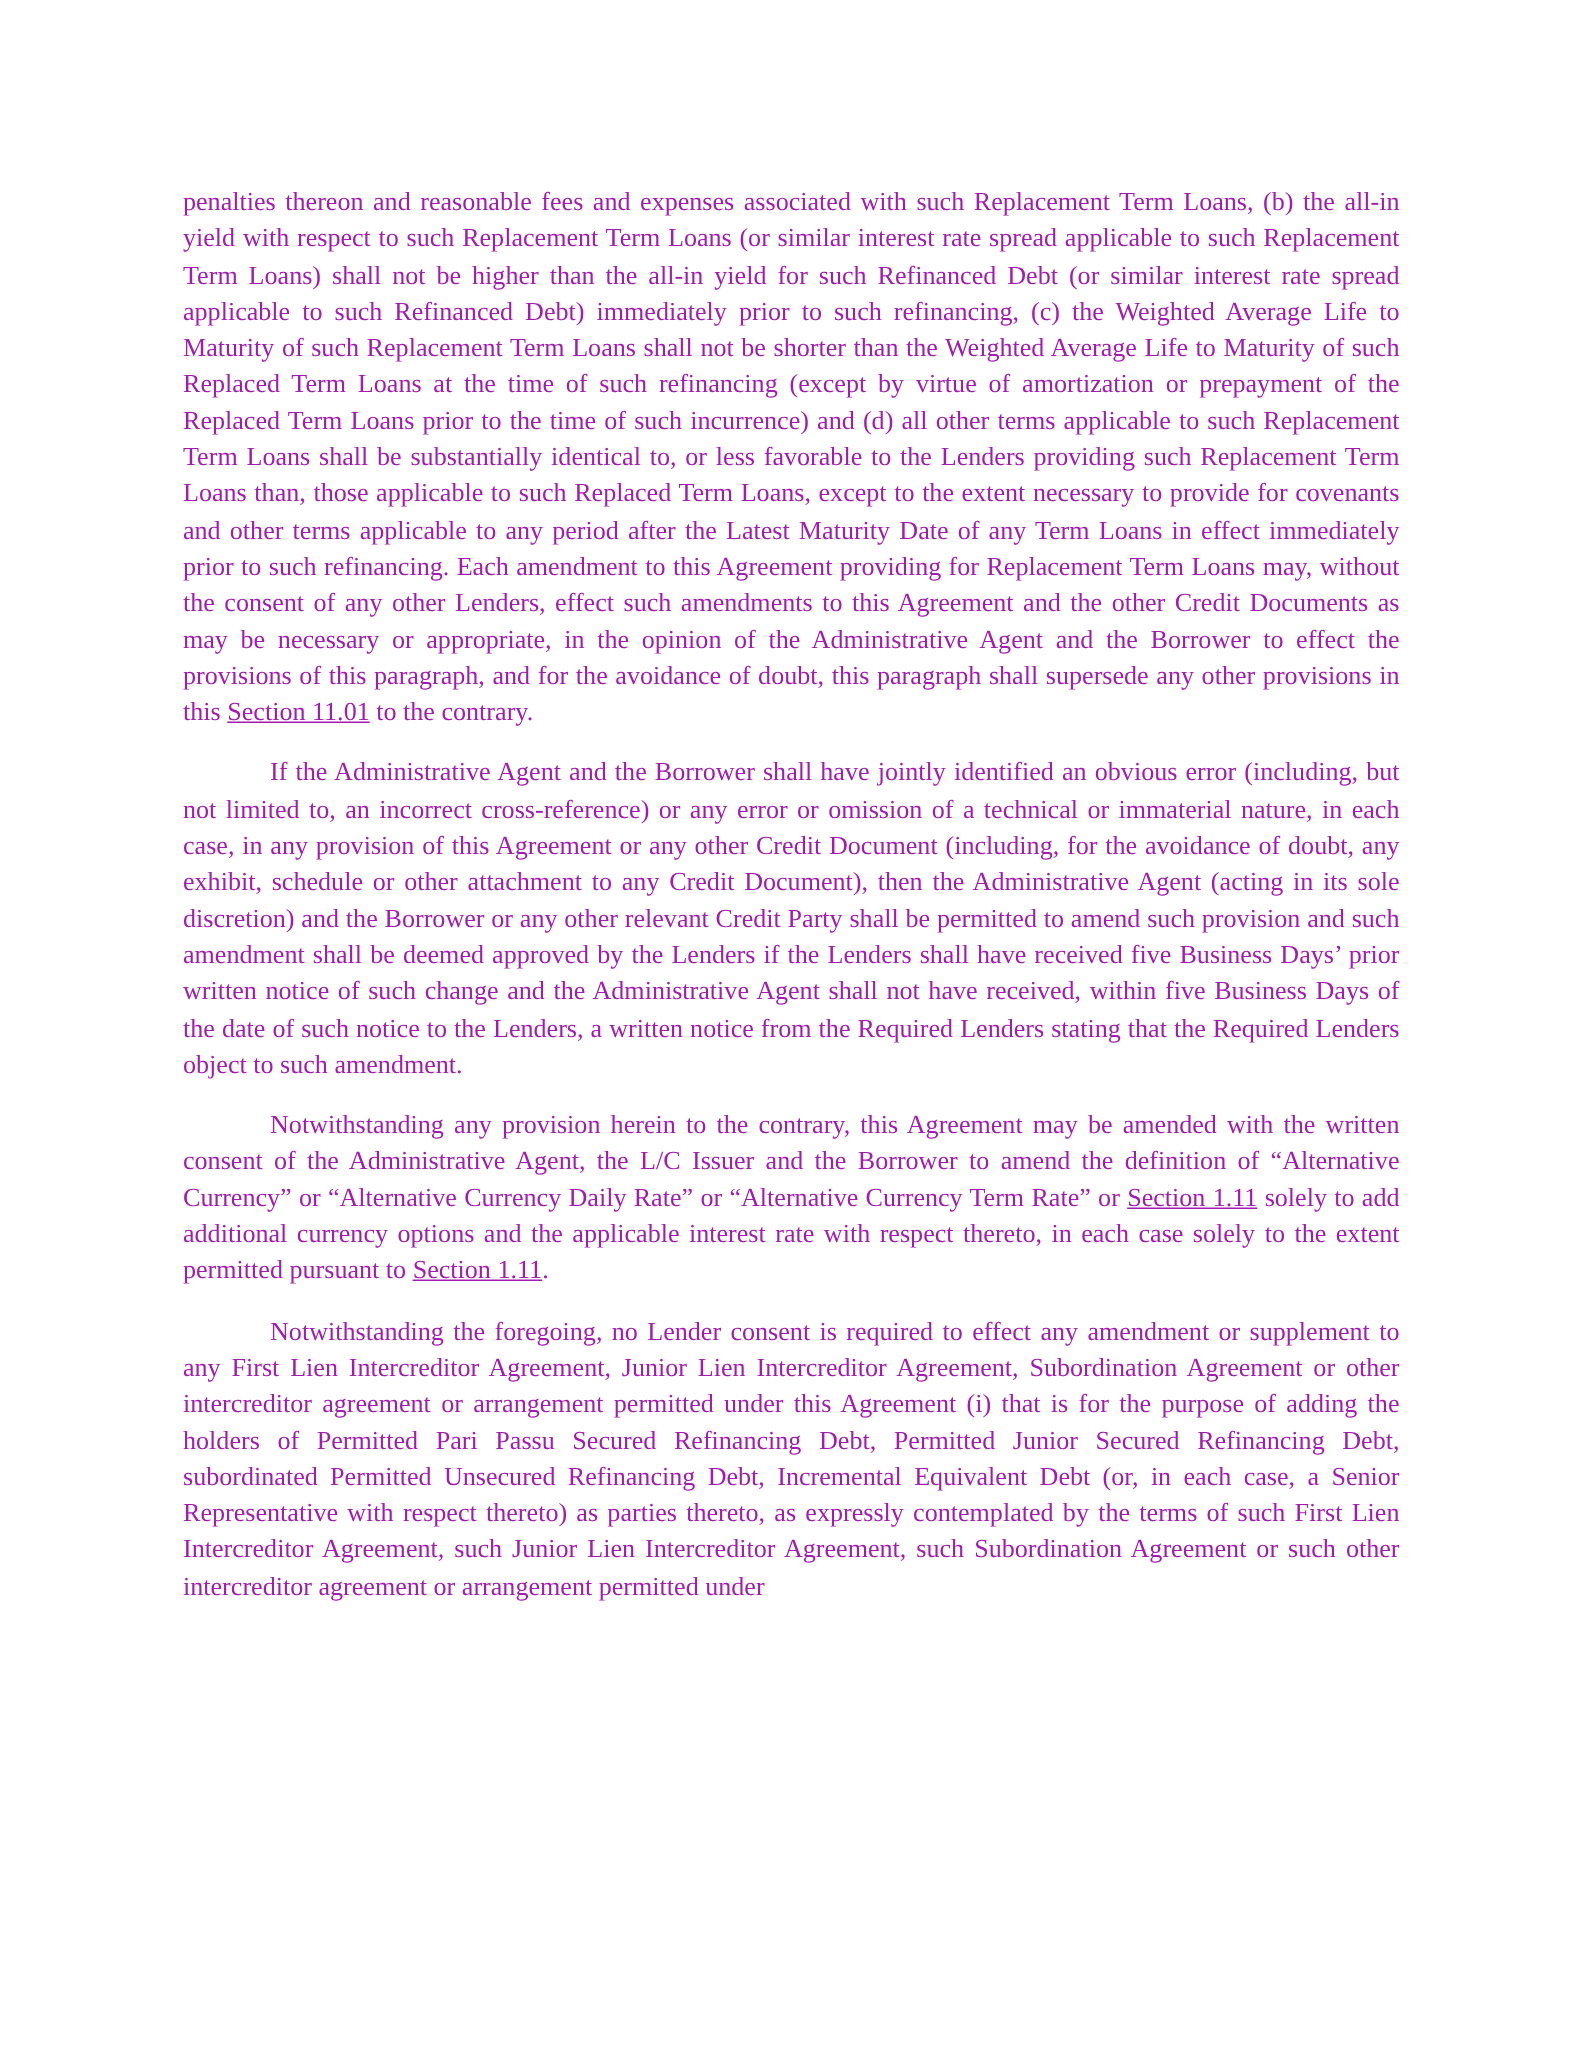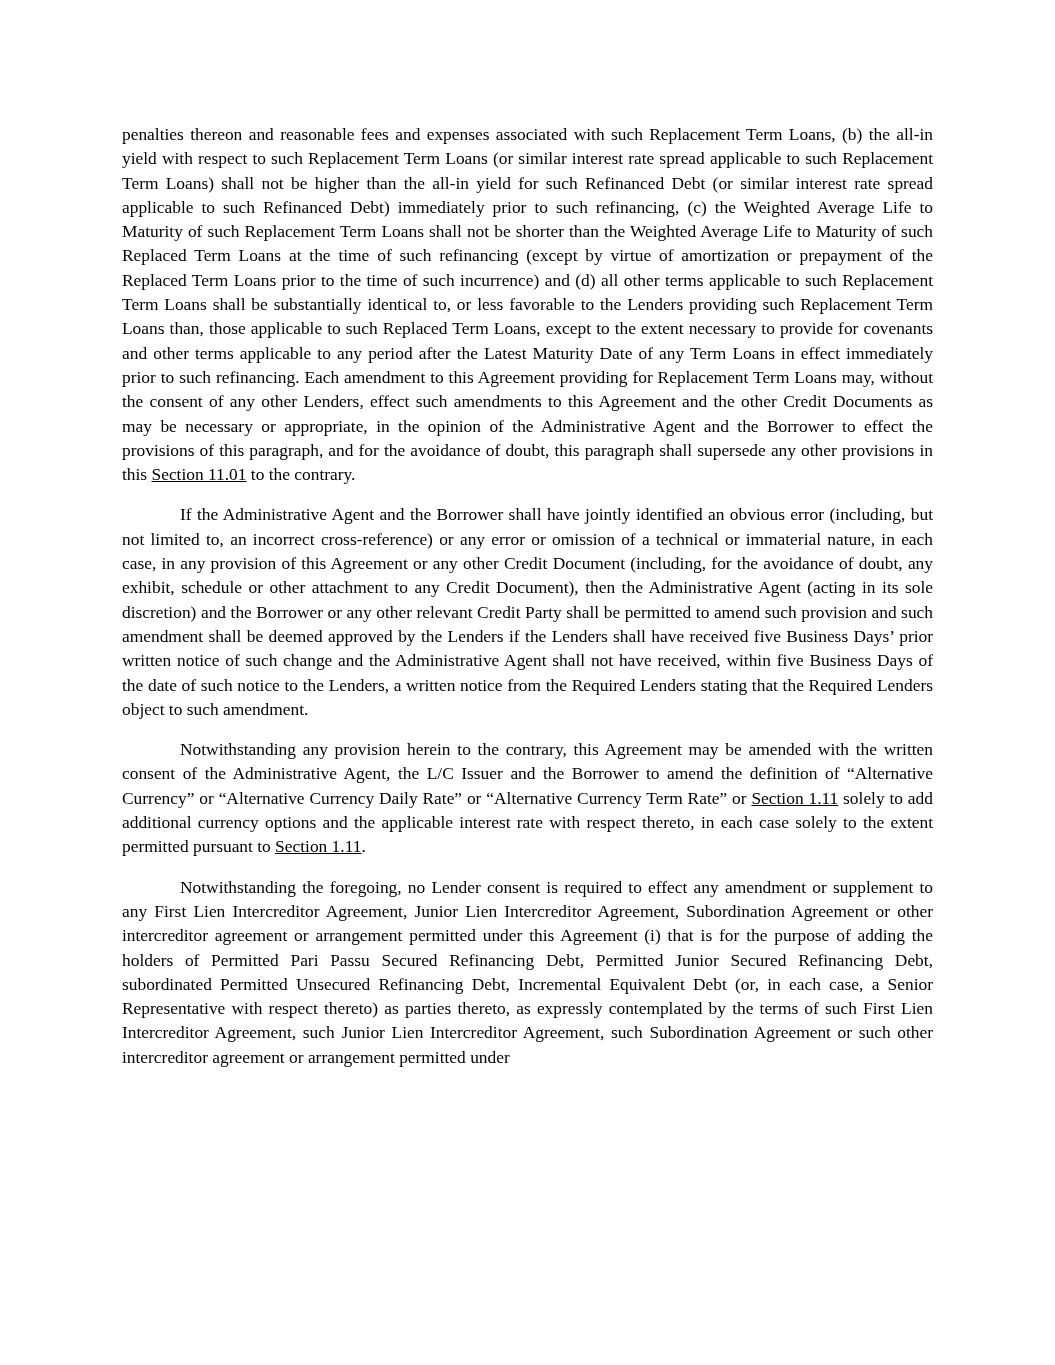--- a/index.html
+++ b/index.html
@@ -5,21 +5,21 @@
   html, body {
     margin: 0;
     padding: 0;
     background: #ffffff;
   }
   .page {
     position: relative;
     width: 966px;
     height: 1365px;
     background: #ffffff;
-    color: #000000;
+    color: #a21caf;
     font-family: "Liberation Serif", "DejaVu Serif", serif;
     overflow: hidden;
     padding-left: 16px;
   }
   .body-text {
     position: absolute;
     left: 122px;
     top: 122px;
     width: 811px;
     font-size: 17.4px;

